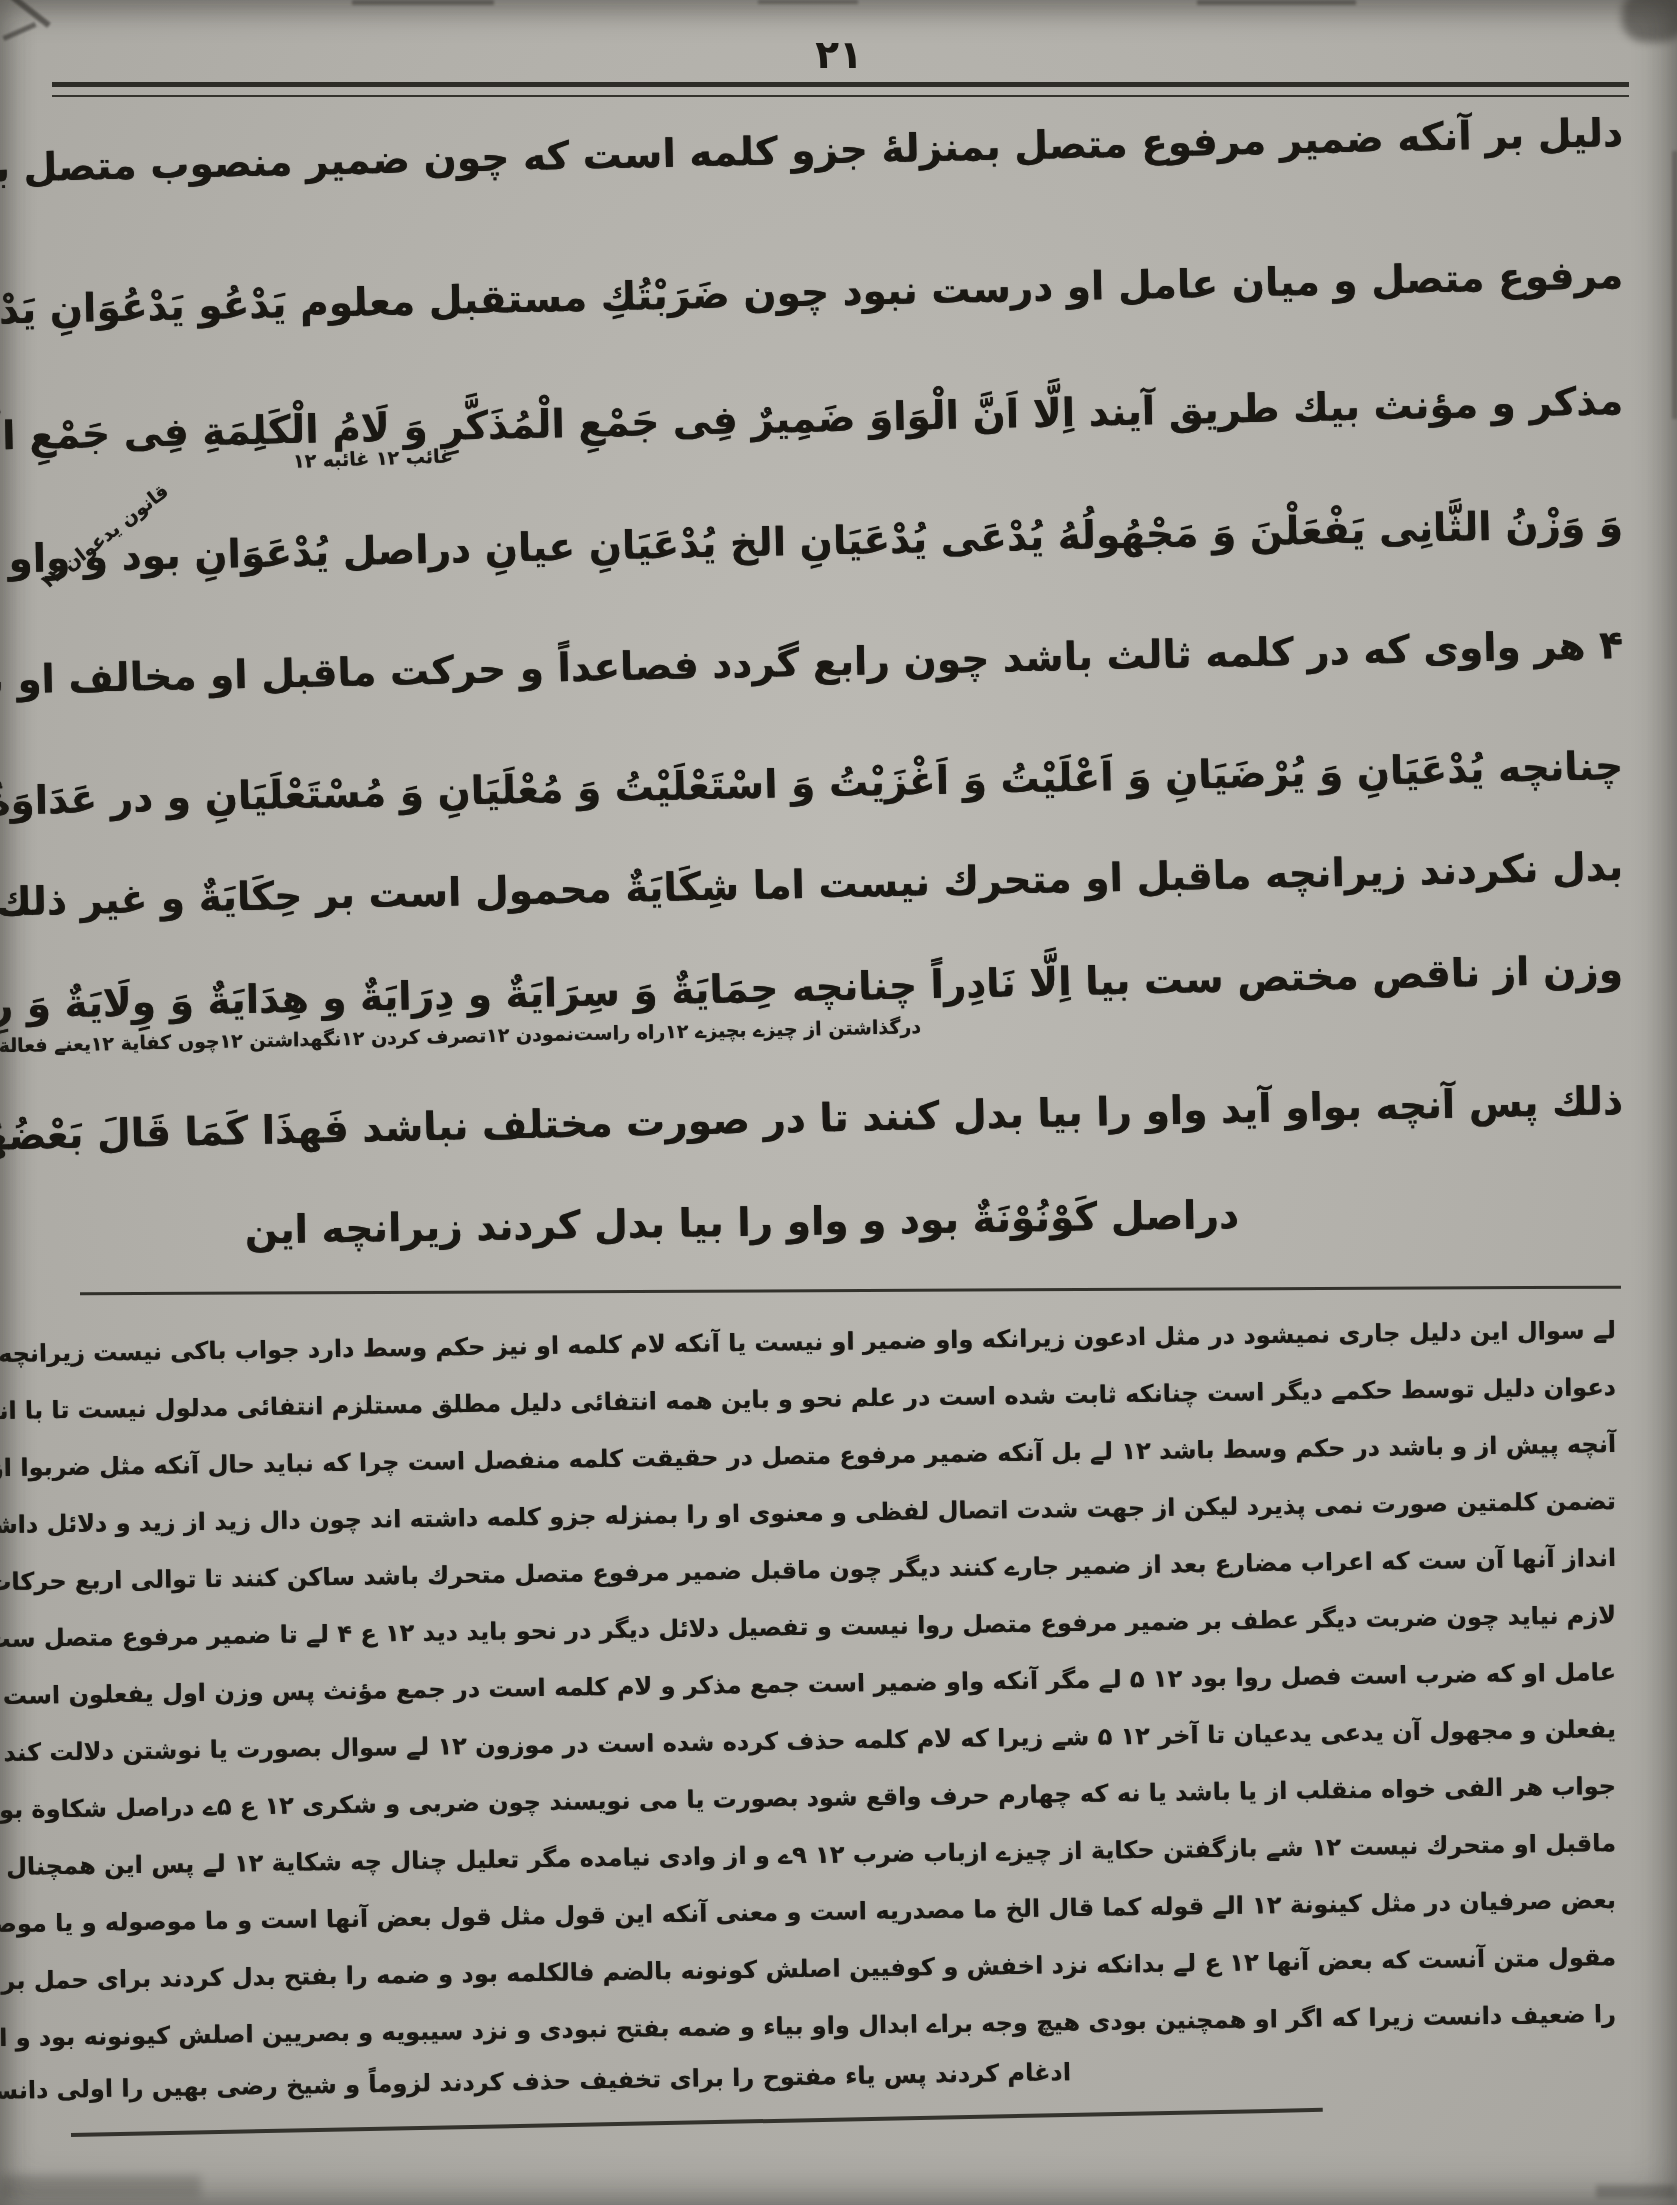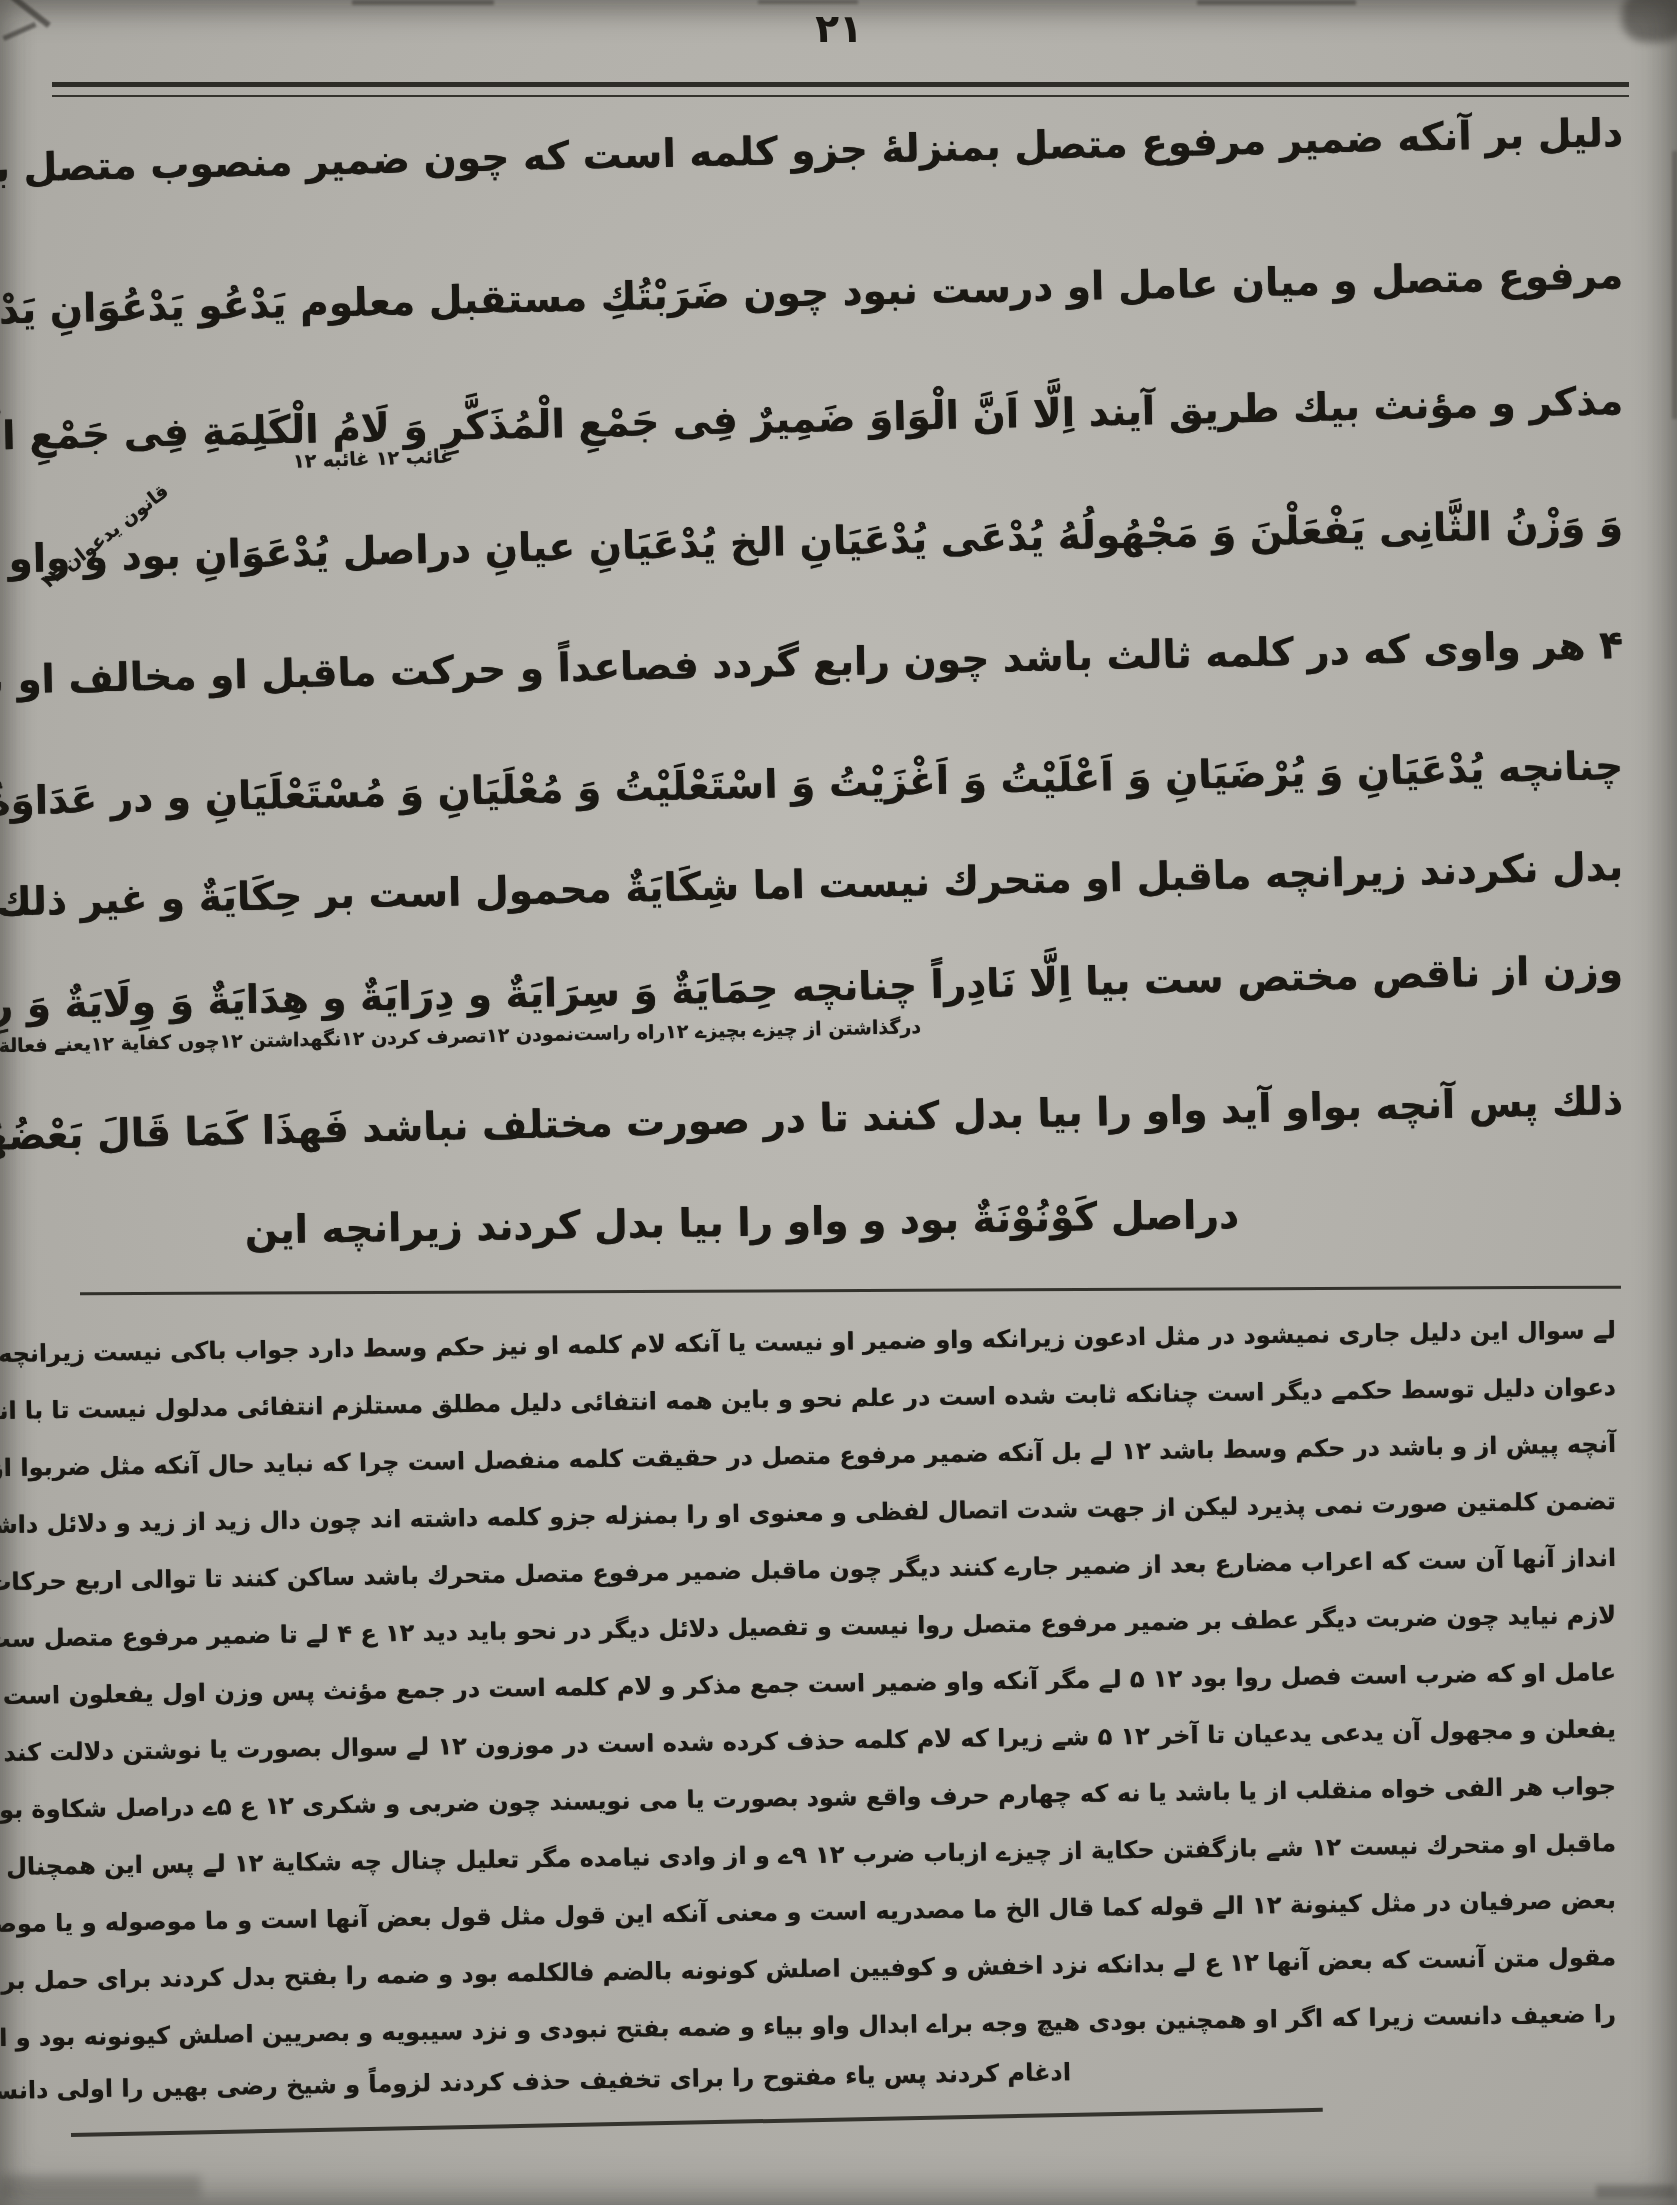--- a/index.html
+++ b/index.html
@@ -15,21 +15,21 @@
   }
   .page::after{
     content:"";position:absolute;inset:0;pointer-events:none;
     box-shadow:
       inset 0 13.4px 28.5px rgba(42,40,36,.26),
       inset 0 -16.7px 37px rgba(42,40,36,.22),
       inset -15px 0 33px rgba(42,40,36,.20),
       inset 11.7px 0 25px rgba(42,40,36,.15);
   }
   .pagenum{
-    position:absolute;top:6px;left:0;right:0;
+    position:absolute;top:32px;left:0;right:0;
     text-align:center;font-size:39px;font-weight:bold;
     letter-spacing:1.7px;
   }
   .hrule{
     position:absolute;top:82px;left:52px;right:49px;height:7.5px;
     border-top:5px solid #23221d;
     border-bottom:2.5px solid #2a2923;
     opacity:.92;
   }
   .mline{

